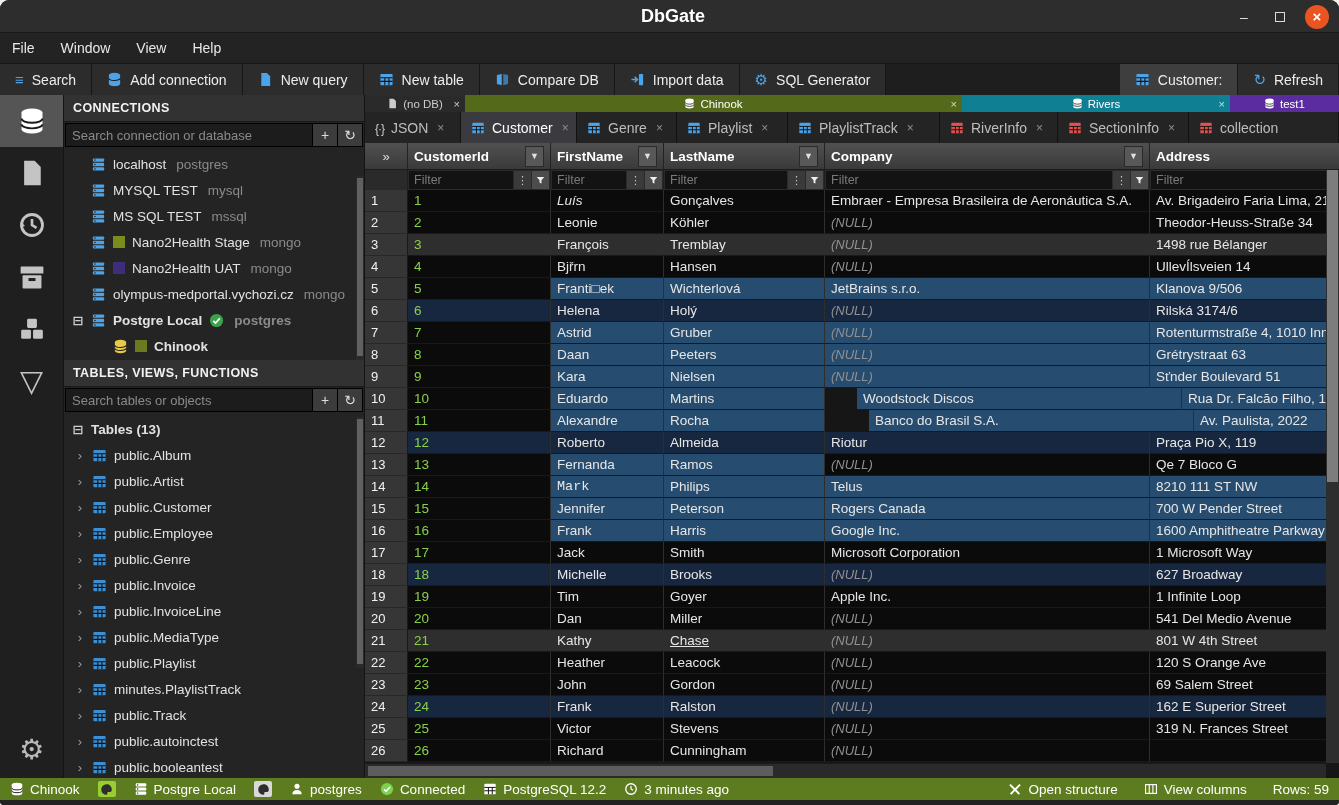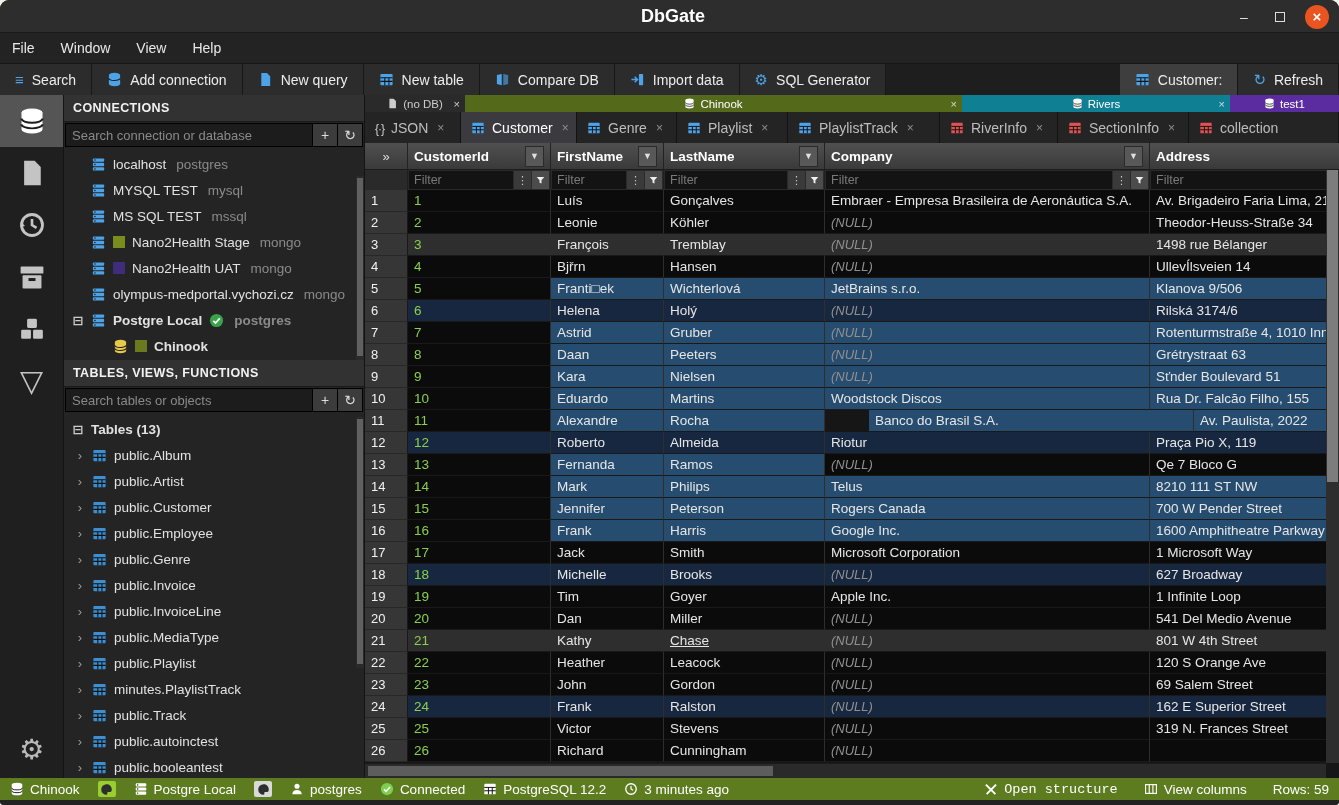--- a/index.html
+++ b/index.html
@@ -705,21 +705,21 @@
             </div>
           </div>
           <div class="fcell" style="width: 219px;">
             <input placeholder="Filter" style="">
           </div>
         </div>
       <div id="grows">
           <div class="drow">
             <div class="dcell rn" style="width: 43px;">1</div>
             <div class="dcell idc " style="width: 143px;">1</div>
-            <div class="dcell " style="width: 113px;">Luís</div>
+            <div class="dcell " style="width: 113px; font-style: italic;">Luís</div>
             <div class="dcell " style="width: 161px;">Gonçalves</div>
             <div class="dcell " style="width: 325px;">Embraer - Empresa Brasileira de Aeronáutica S.A.</div>
             <div class="dcell " style="width: 219px;">Av. Brigadeiro Faria Lima, 2170</div>
           </div>
           <div class="drow">
             <div class="dcell rn" style="width: 43px;">2</div>
             <div class="dcell idc " style="width: 143px;">2</div>
             <div class="dcell " style="width: 113px;">Leonie</div>
             <div class="dcell " style="width: 161px;">Köhler</div>
             <div class="dcell " style="width: 325px;">
@@ -793,21 +793,21 @@
             <div class="dcell bg-blue" style="width: 325px;">
               <span class="nullv">(NULL)</span>
             </div>
             <div class="dcell bg-blue" style="width: 219px;">Sťnder Boulevard 51</div>
           </div>
           <div class="drow">
             <div class="dcell rn" style="width: 43px;">10</div>
             <div class="dcell idc " style="width: 143px;">10</div>
             <div class="dcell bg-blue" style="width: 113px;">Eduardo</div>
             <div class="dcell bg-blue" style="width: 161px;">Martins</div>
-            <div class="dcell bg-blue" style="width: 325px;">Woodstock Discos</div>
+            <div class="dcell bg-blue" style="width: 325px; margin-left: 32px;">Woodstock Discos</div>
             <div class="dcell bg-blue" style="width: 219px;">Rua Dr. Falcăo Filho, 155</div>
           </div>
           <div class="drow">
             <div class="dcell rn" style="width: 43px;">11</div>
             <div class="dcell idc " style="width: 143px;">11</div>
             <div class="dcell bg-blue" style="width: 113px;">Alexandre</div>
             <div class="dcell bg-blue" style="width: 161px;">Rocha</div>
             <div class="dcell bg-blue" style="width: 325px; margin-left: 44px;">Banco do Brasil S.A.</div>
             <div class="dcell bg-blue" style="width: 219px;">Av. Paulista, 2022</div>
           </div>
@@ -825,21 +825,21 @@
             <div class="dcell bg-blue" style="width: 113px;">Fernanda</div>
             <div class="dcell bg-blue" style="width: 161px;">Ramos</div>
             <div class="dcell " style="width: 325px;">
               <span class="nullv">(NULL)</span>
             </div>
             <div class="dcell " style="width: 219px;">Qe 7 Bloco G</div>
           </div>
           <div class="drow">
             <div class="dcell rn" style="width: 43px;">14</div>
             <div class="dcell idc " style="width: 143px;">14</div>
-            <div class="dcell bg-blue" style="width: 113px;">Mark</div>
+            <div class="dcell bg-blue" style="width: 113px; font-family: Liberation Mono, monospace;">Mark</div>
             <div class="dcell bg-blue" style="width: 161px;">Philips</div>
             <div class="dcell bg-blue" style="width: 325px;">Telus</div>
             <div class="dcell bg-blue" style="width: 219px;">8210 111 ST NW</div>
           </div>
           <div class="drow">
             <div class="dcell rn" style="width: 43px;">15</div>
             <div class="dcell idc " style="width: 143px;">15</div>
             <div class="dcell bg-blue" style="width: 113px;">Jennifer</div>
             <div class="dcell bg-blue" style="width: 161px;">Peterson</div>
             <div class="dcell bg-blue" style="width: 325px;">Rogers Canada</div>
@@ -1034,21 +1034,21 @@
       <div class="sitem">
         <span>
           <svg width="14" height="14" viewBox="0 0 16 16" xmlns="http://www.w3.org/2000/svg">
             <circle cx="8" cy="8" r="6" fill="none" stroke="#ffffff" stroke-width="1.5"></circle>
             <path d="M8 4.6V8l2.4 1.5" fill="none" stroke="#ffffff" stroke-width="1.4"></path>
           </svg>
         </span>
         <span>3 minutes ago</span>
       </div>
       <div class="sspacer"></div>
-      <div class="sitem" style="margin-left: 8px; font-family: Liberation Mono, monospace;">
+      <div class="sitem" style="margin-left: 8px;">
         <span>
           <svg width="14" height="14" viewBox="0 0 16 16" xmlns="http://www.w3.org/2000/svg">
             <path d="M3 2.2 13.8 13l-1.6 1.6L1.4 3.8z" fill="#ffffff"></path>
             <path d="M13 2.2 2.2 13l1.6 1.6L14.6 3.8z" fill="#ffffff"></path>
           </svg>
         </span>
         <span>Open structure</span>
       </div>
       <div class="sitem" style="margin-left: 8px;">
         <span>

